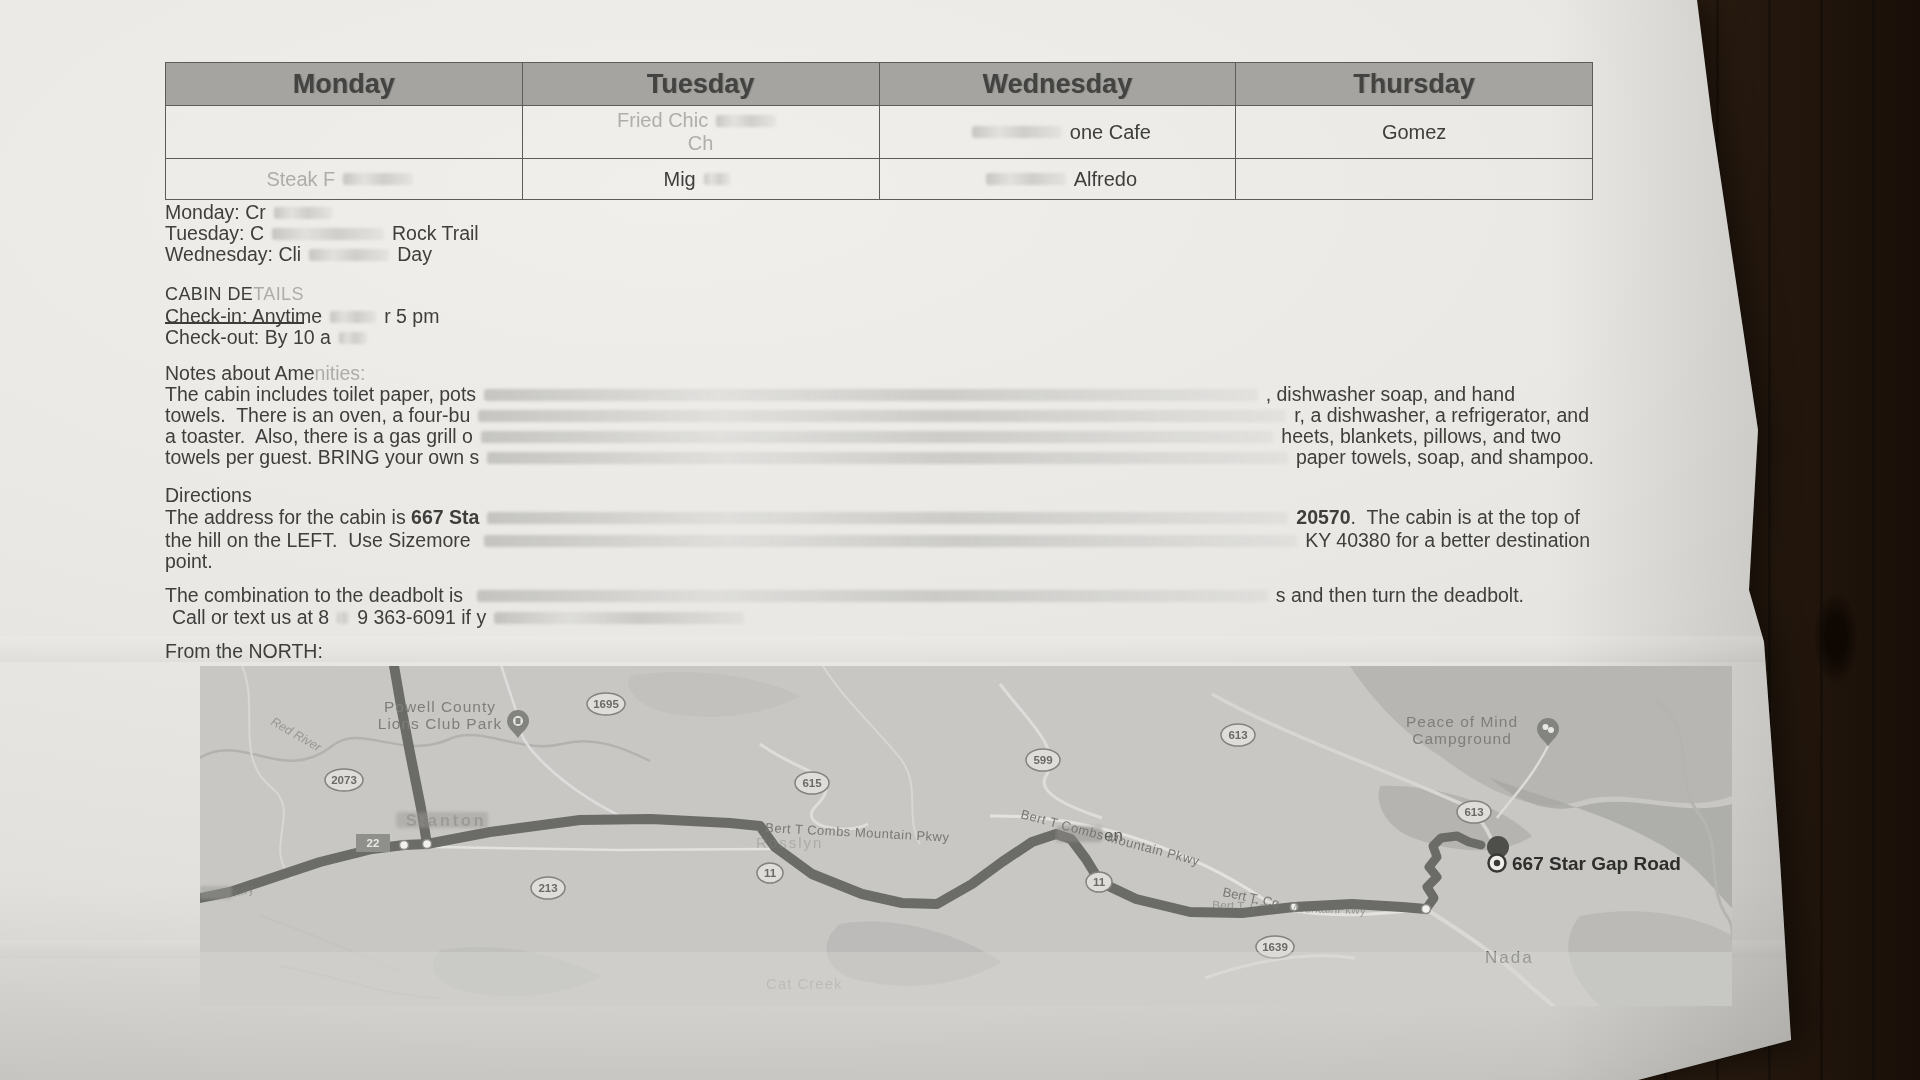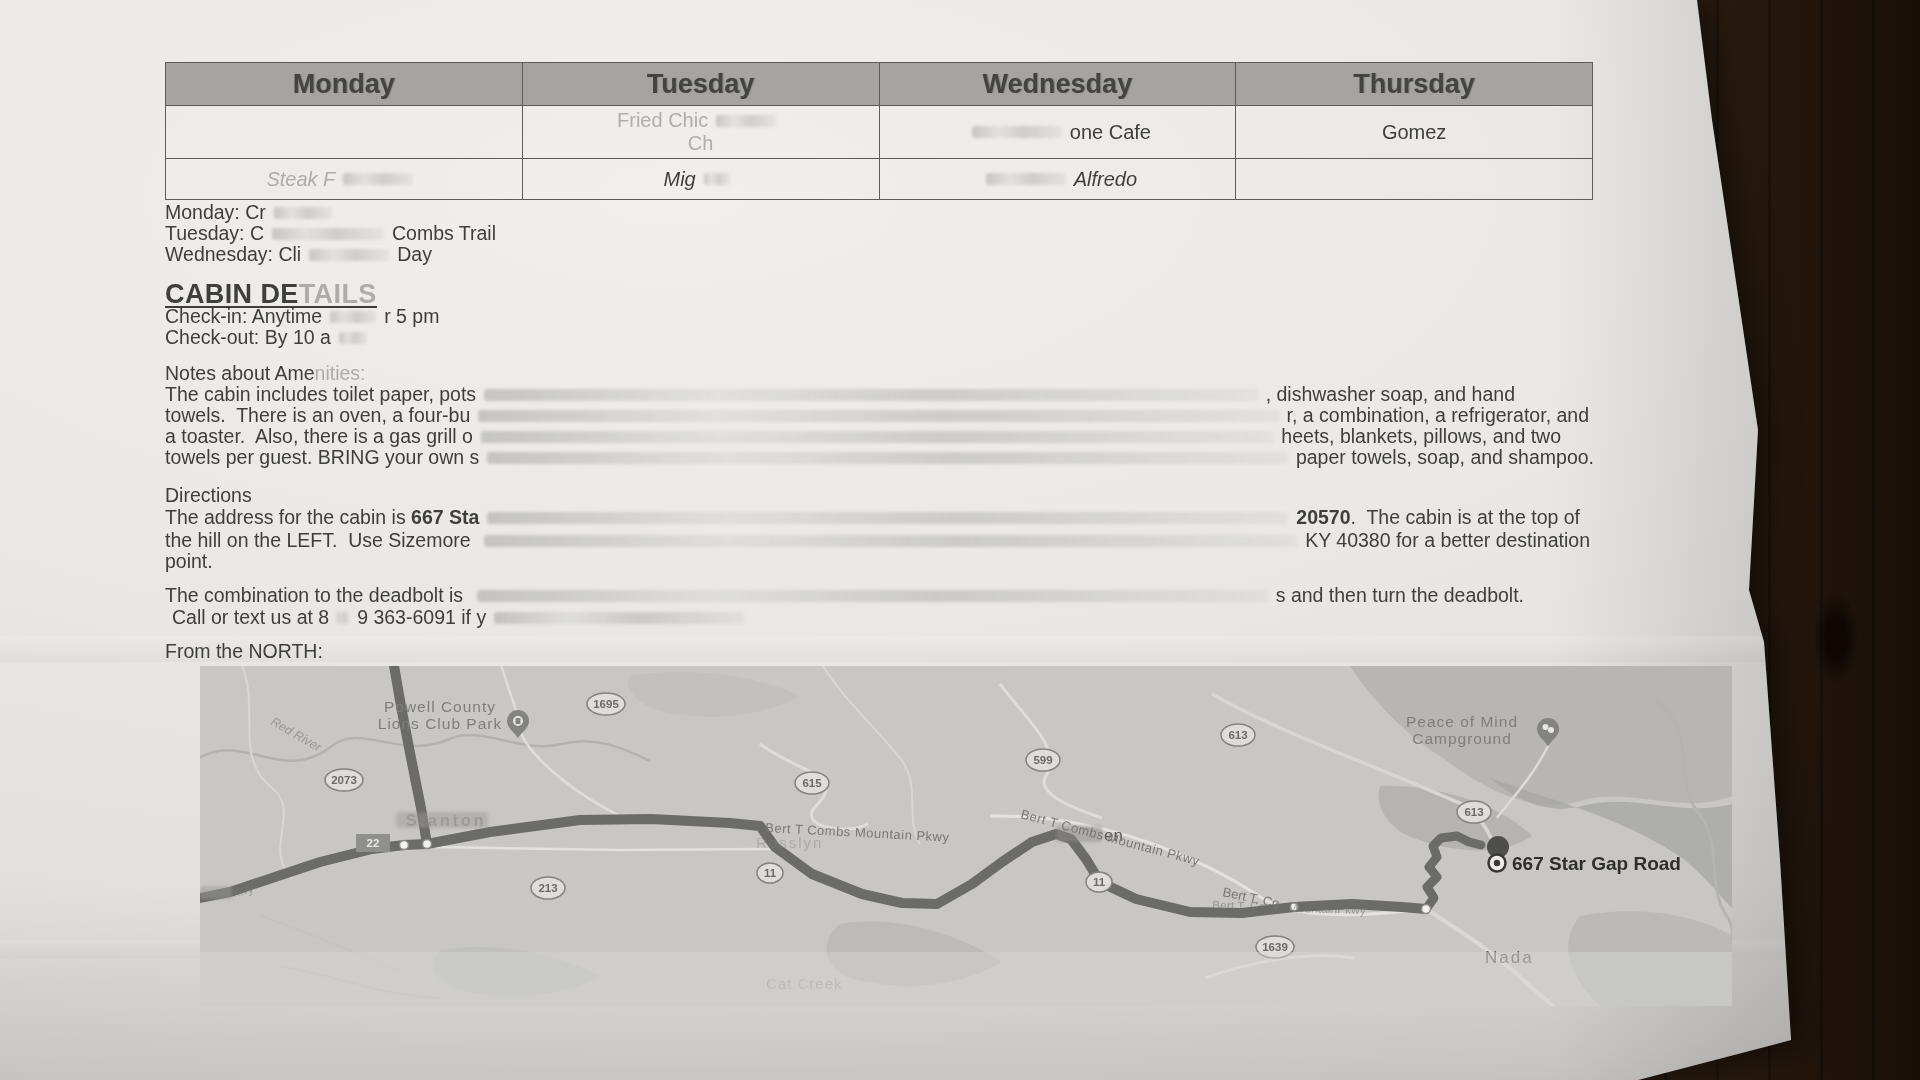--- a/index.html
+++ b/index.html
@@ -27,27 +27,27 @@
 
   .content{position:absolute;inset:0;color:#3e3e3c;}
   .line{position:absolute;left:165px;display:flex;align-items:flex-end;white-space:nowrap;font-size:19.5px;line-height:21px;}
   .line span{white-space:pre;}
   .sm{display:inline-block;height:12px;border-radius:3px;align-self:center;margin:0 8px;
     background:linear-gradient(90deg,rgba(108,108,104,.30),rgba(145,145,140,.12) 30%,rgba(108,108,104,.24) 58%,rgba(150,150,146,.10));
     filter:blur(1.7px);}
   .gap{flex:1 1 auto;}
   .fade{color:rgba(96,96,92,.45);}
   .b{font-weight:bold;}
-  .uline{display:inline-block;border-bottom:2.5px solid #3c3c3a;padding-bottom:1px;font-weight:bold;font-size:27px;letter-spacing:.4px;}
+  .uline{display:inline-block;border-bottom:2.5px solid #3c3c3a;padding-bottom:17px;font-weight:normal;font-size:18px;letter-spacing:.4px;}
 
   table.menu{position:absolute;left:165px;top:62px;width:1428px;border-collapse:collapse;table-layout:fixed;}
   table.menu th,table.menu td{border:1.6px solid #5c5c59;overflow:hidden;}
   table.menu th{background:#a5a4a1;height:40px;font-size:27px;color:#434341;text-shadow:1px 0 1px rgba(60,60,58,.35);}
   table.menu td{font-size:20px;text-align:center;vertical-align:middle;color:#3e3e3c;}
-  tr.r1 td{height:50px;} tr.r2 td{height:38px;font-style:italic;}
+  tr.r1 td{height:50px;} tr.r2 td{height:38px;}
   td .cellline{display:flex;align-items:baseline;justify-content:center;white-space:nowrap;}
   .map-box{position:absolute;left:180px;top:666px;width:1532px;height:340px;margin-left:20px;}
   svg{font-family:"Liberation Sans",sans-serif;}
 </style>
 </head>
 <body>
 
 <div class="stage">
   <div class="knot"></div>
 
@@ -111,21 +111,21 @@
       </tbody>
           </table>
 
       <div class="line" style="top:202px">
         <span>Monday: Cr</span>
             <i class="sm" style="width:58px"></i>
       </div>
       <div class="line" style="top:223px">
         <span>Tuesday: C</span>
             <i class="sm" style="width:112px"></i>
-            <span>Combs Trail</span>
+            <span>Rock Trail</span>
       </div>
       <div class="line" style="top:244px">
         <span>Wednesday: Cli</span>
             <i class="sm" style="width:80px"></i>
             <span>Day</span>
       </div>
 
       <div class="line" style="top:284px">
         <span class="uline"><span>CABIN DE</span><span class="fade">TAILS</span></span>
       </div>
@@ -144,21 +144,21 @@
             <span class="fade">nities:</span>
       </div>
       <div class="line" style="top:384px;width:1350px">
         <span>The cabin includes toilet paper, pots</span>
             <i class="sm gap"></i>
             <span>, dishwasher soap, and hand</span>
       </div>
       <div class="line" style="top:405px;width:1424px">
         <span>towels.  There is an oven, a four-bu</span>
             <i class="sm gap"></i>
-            <span>r, a combination, a refrigerator, and</span>
+            <span>r, a dishwasher, a refrigerator, and</span>
       </div>
       <div class="line" style="top:426px;width:1396px">
         <span>a toaster.  Also, there is a gas grill o</span>
             <i class="sm gap"></i>
             <span>heets, blankets, pillows, and two</span>
       </div>
       <div class="line" style="top:447px;width:1429px">
         <span>towels per guest. BRING your own s</span>
             <i class="sm gap"></i>
             <span>paper towels, soap, and shampoo.</span>

